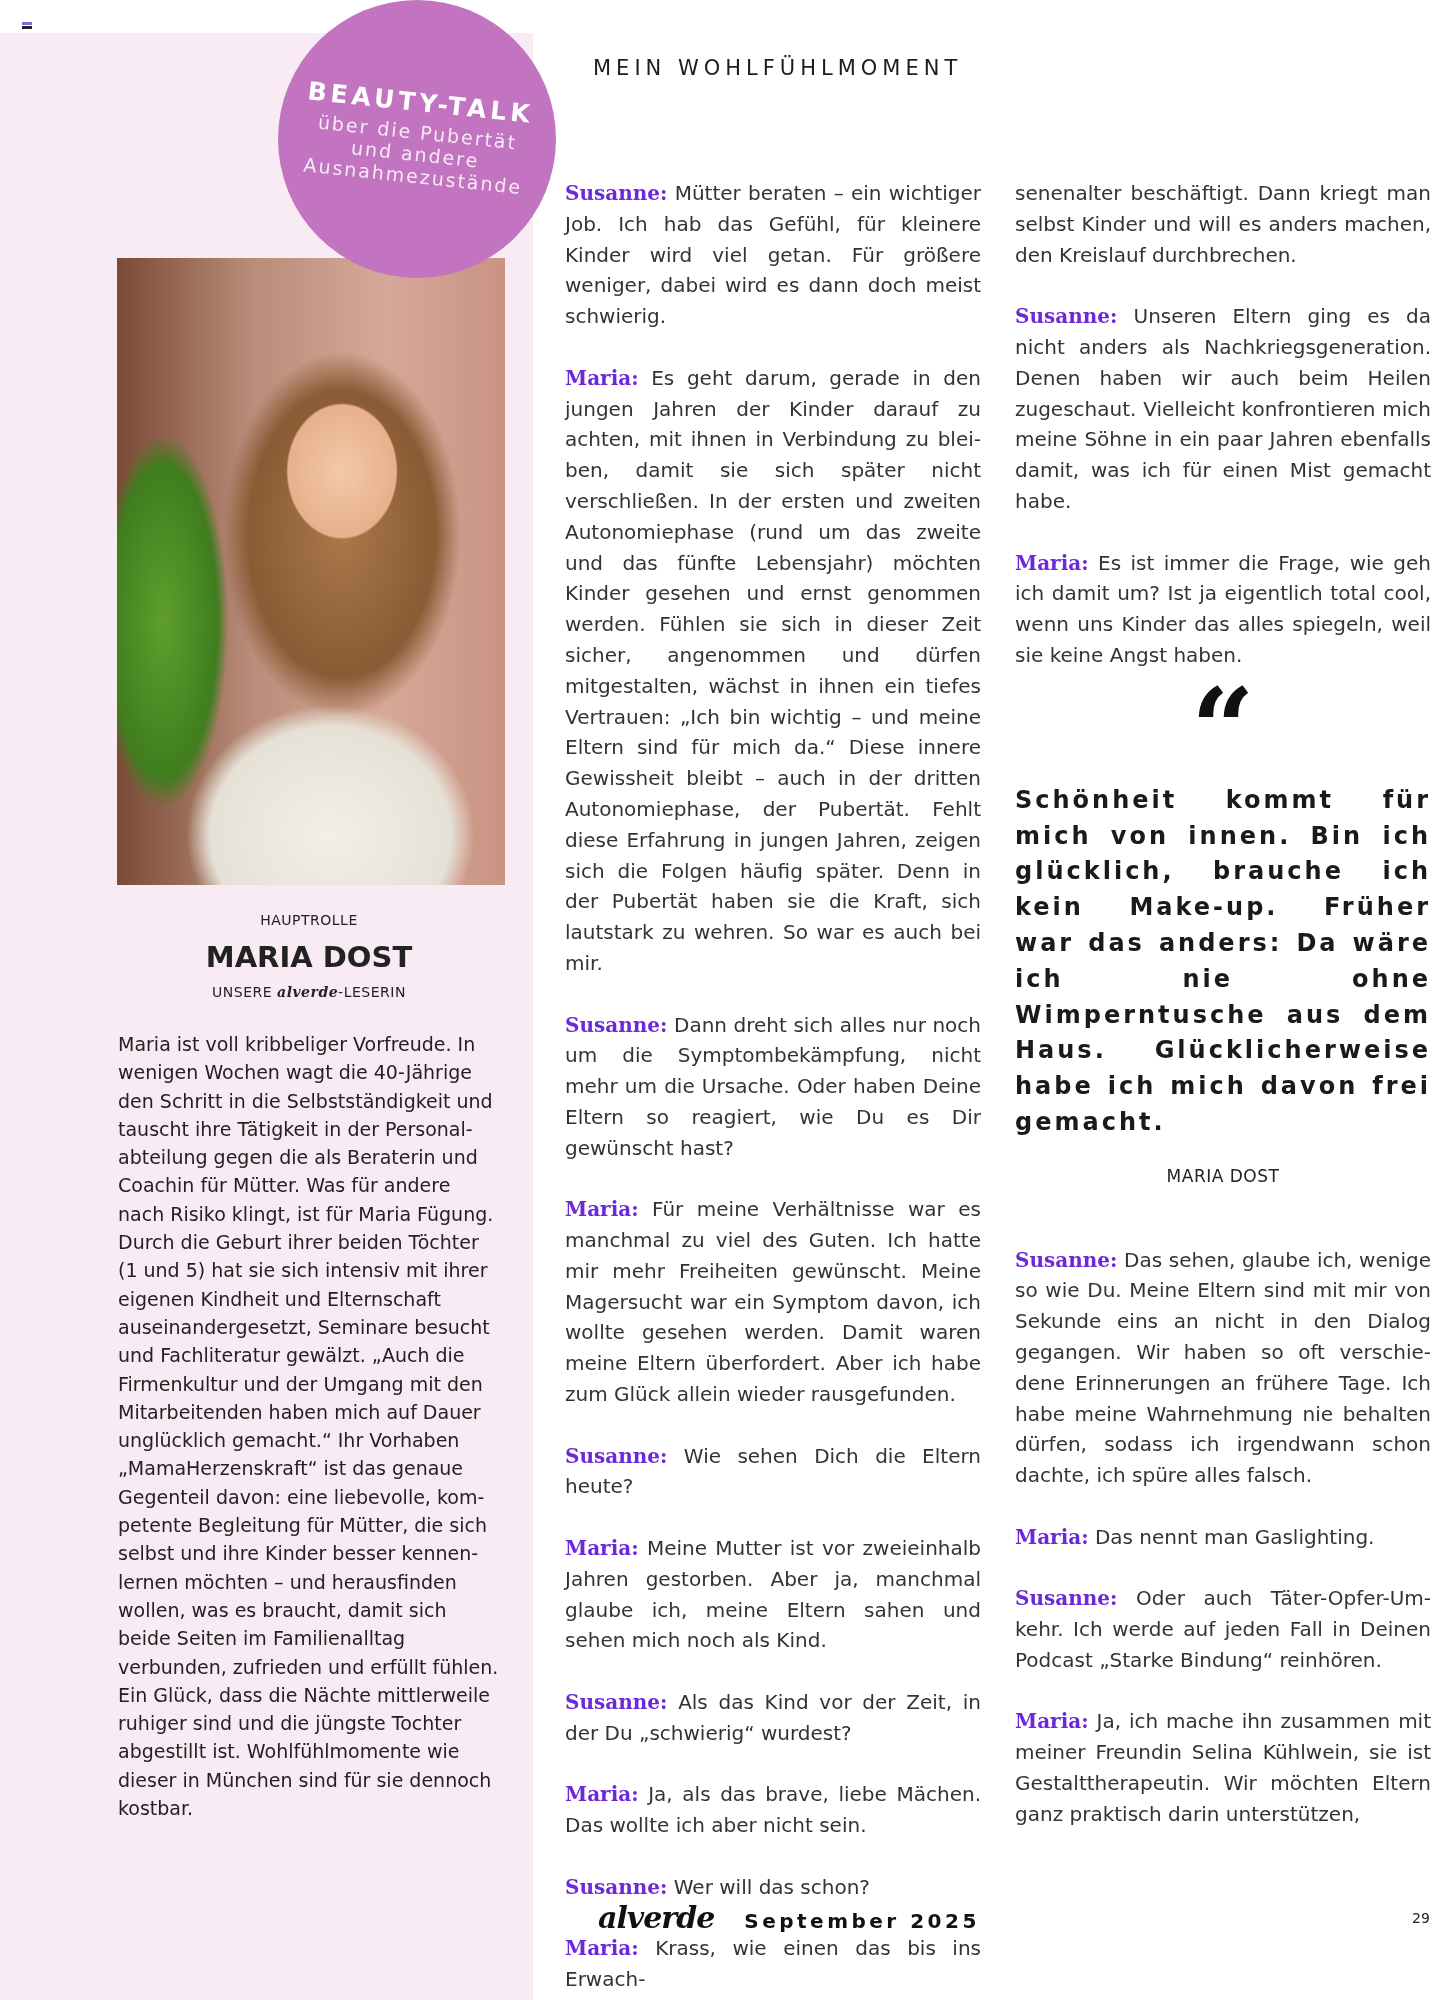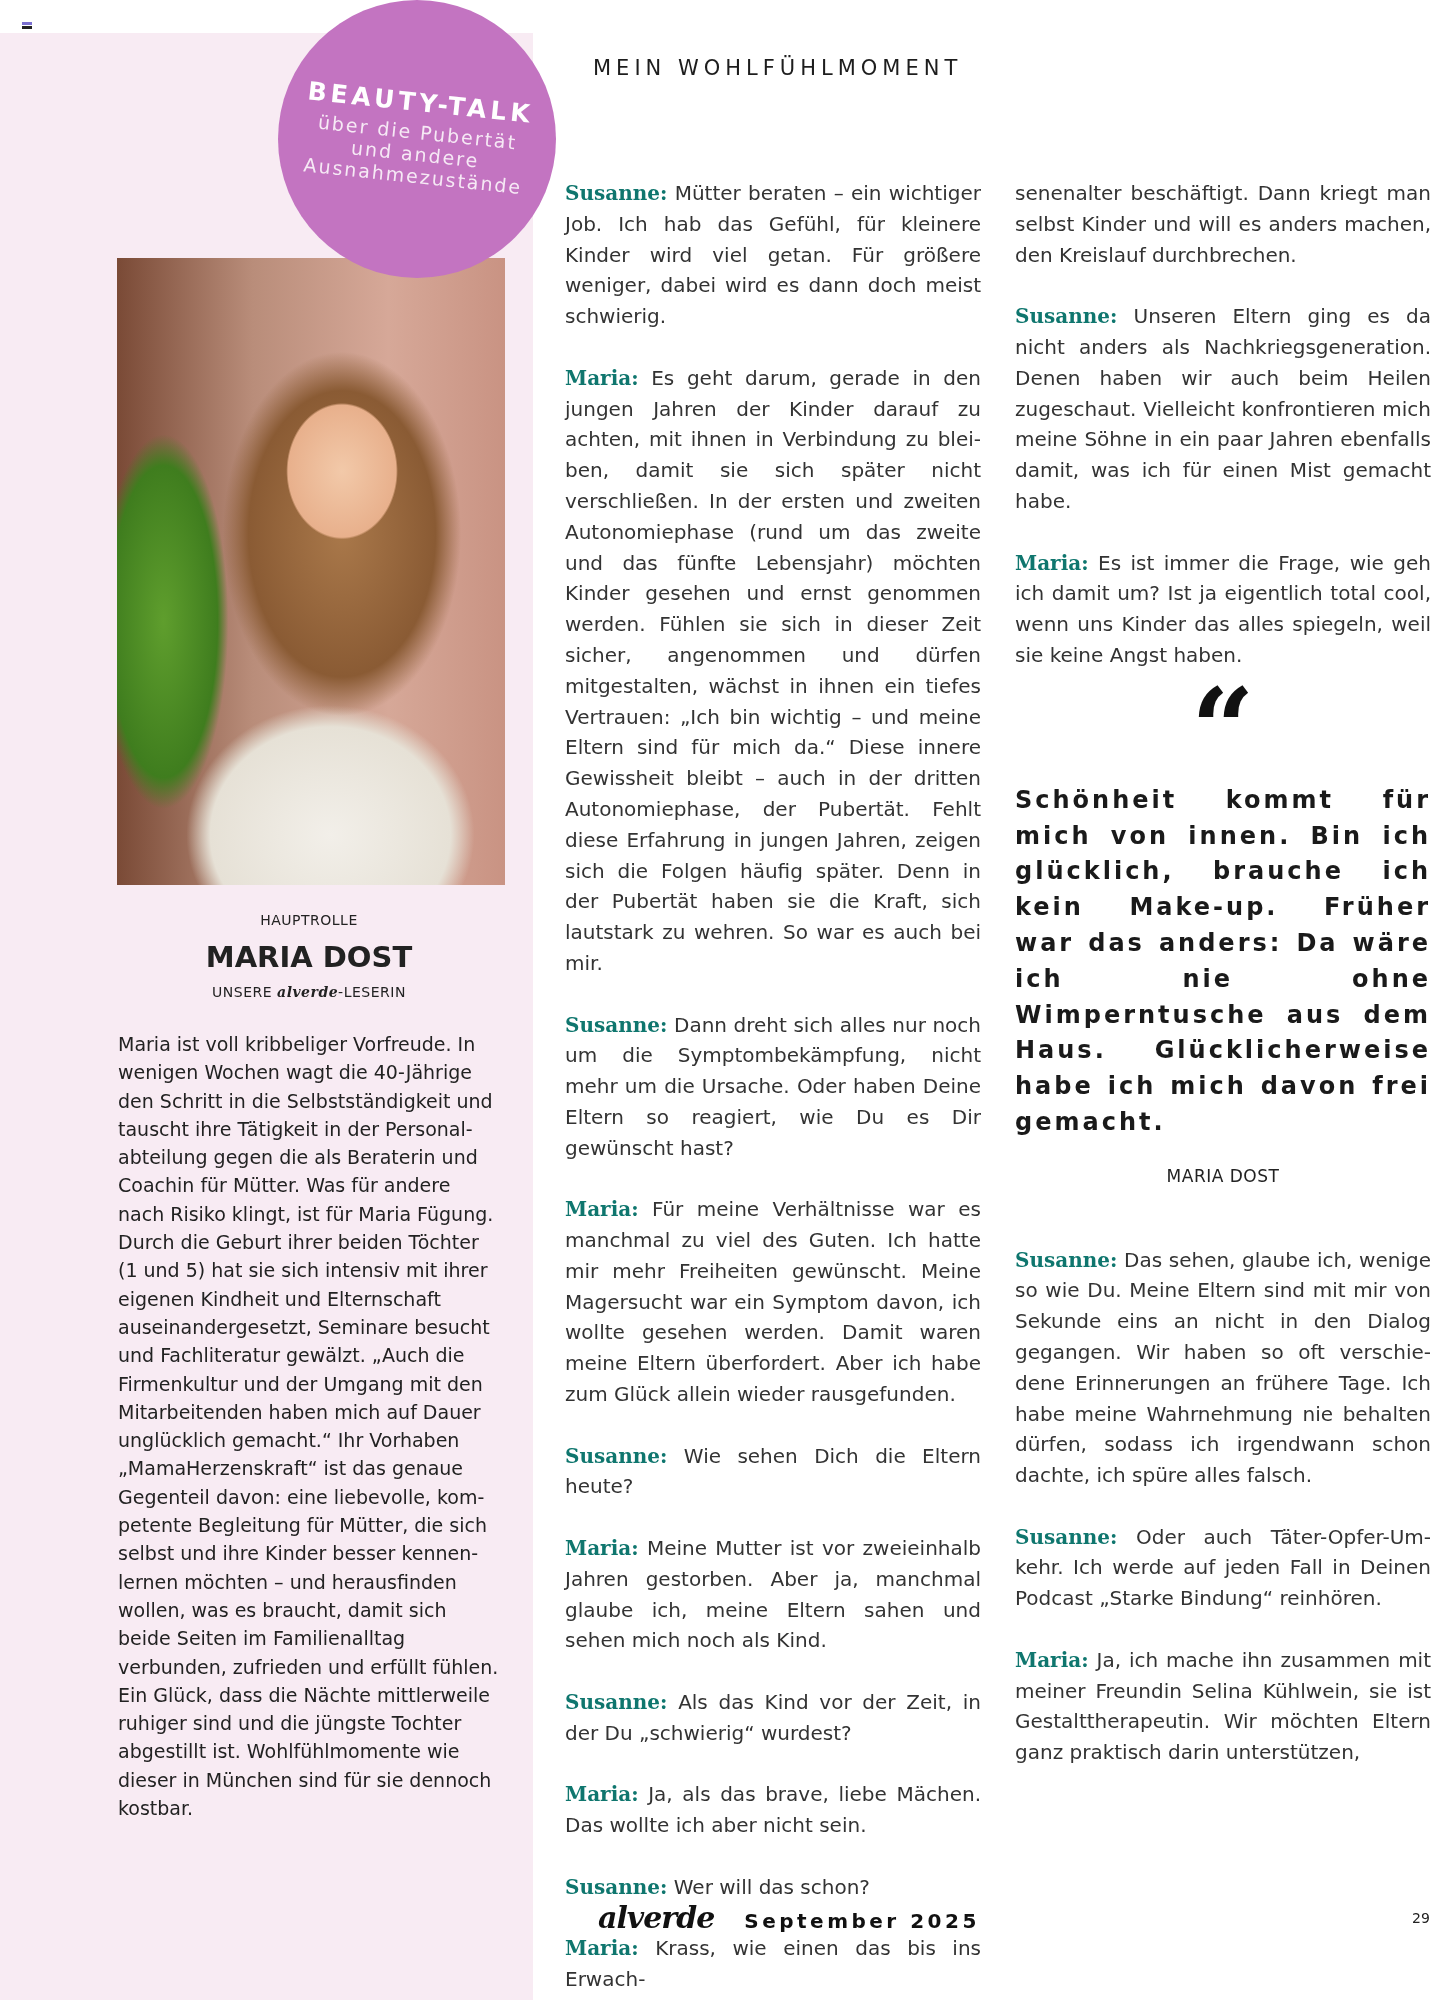--- a/index.html
+++ b/index.html
@@ -39,21 +39,21 @@
   .section-title {
     position:absolute; left:593px; top:56px; font-size:21px; letter-spacing:5px; color:#1d1d1d;
   }
   .col {
     position:absolute; top:178px; width:416px; font-size:20px; line-height:30.8px; color:#333;
     text-align:justify;
   }
   .col-mid { left:565px; }
   .col-right { left:1015px; }
   .col p { margin:0 0 30.8px 0; }
-  .speaker { font-family:"DejaVu Serif", serif; font-weight:bold; color:#0f766e; }
+  .speaker { font-family:"DejaVu Serif", serif; font-weight:bold; color:#6d28d9; }
   .quote-mark { text-align:center; font-family:"DejaVu Serif", serif; font-weight:bold; font-size:110px; line-height:80px; height:80px; color:#111; margin:18px 0 0 0; }
   .quote-text {
     font-weight:bold; font-size:24px; line-height:35.8px; letter-spacing:3px; color:#1a1a1a; margin-top:14px;
   }
   .quote-attr { text-align:center; font-size:17px; letter-spacing:0.5px; color:#222; margin:20px 0 53px 0; }
   .footer { position:absolute; left:598px; top:1900px; display:flex; align-items:baseline; }
   .footer-logo { font-family:"DejaVu Serif", serif; font-weight:bold; font-style:italic; font-size:30px; letter-spacing:-1px; color:#111; }
   .footer-date { font-weight:bold; font-size:20px; letter-spacing:3.5px; margin-left:30px; color:#111; }
   .page-number { position:absolute; left:1412px; top:1910px; font-size:14px; color:#222; }
 </style>
@@ -107,20 +107,21 @@
   <p><span class="speaker">Susanne:</span> <span>Unseren Eltern ging es da nicht anders als Nachkriegsgeneration. Denen haben wir auch beim Heilen zugeschaut. Vielleicht konfrontieren mich meine Söhne in ein paar Jahren ebenfalls damit, was ich für einen Mist gemacht habe.</span></p>
   <p style="margin-bottom:0"><span class="speaker">Maria:</span> <span>Es ist immer die Frage, wie geh ich damit um? Ist ja eigentlich total cool, wenn uns Kinder das alles spiegeln, weil sie keine Angst haben.</span></p>
 
   <div>
     <div class="quote-mark">“</div>
     <div class="quote-text">Schönheit kommt für mich von innen. Bin ich glücklich, brau­che ich kein Make-up. Früher war das anders: Da wäre ich nie ohne Wimperntusche aus dem Haus. Glücklicherweise habe ich mich davon frei gemacht.</div>
     <div class="quote-attr">MARIA DOST</div>
   </div>
 
   <p><span class="speaker">Susanne:</span> <span>Das sehen, glaube ich, wenige so wie Du. Meine Eltern sind mit mir von Sekunde eins an nicht in den Dialog gegangen. Wir haben so oft verschie­dene Erinnerungen an frühere Tage. Ich habe meine Wahrnehmung nie behalten dürfen, sodass ich irgendwann schon dachte, ich spüre alles falsch.</span></p>
+  <p><span class="speaker">Maria:</span> <span>Das nennt man Gaslighting.</span></p>
   <p><span class="speaker">Susanne:</span> <span>Oder auch Täter-Opfer-Um­kehr. Ich werde auf jeden Fall in Deinen Podcast „Starke Bindung“ reinhören.</span></p>
   <p><span class="speaker">Maria:</span> <span>Ja, ich mache ihn zusammen mit meiner Freundin Selina Kühlwein, sie ist Gestalttherapeutin. Wir möchten Eltern ganz praktisch darin unterstützen,</span></p>
 </div>
 
 <div class="footer">
   <span class="footer-logo">alverde</span>
   <span class="footer-date">September 2025</span>
 </div>
 <div class="page-number">29</div>
 

